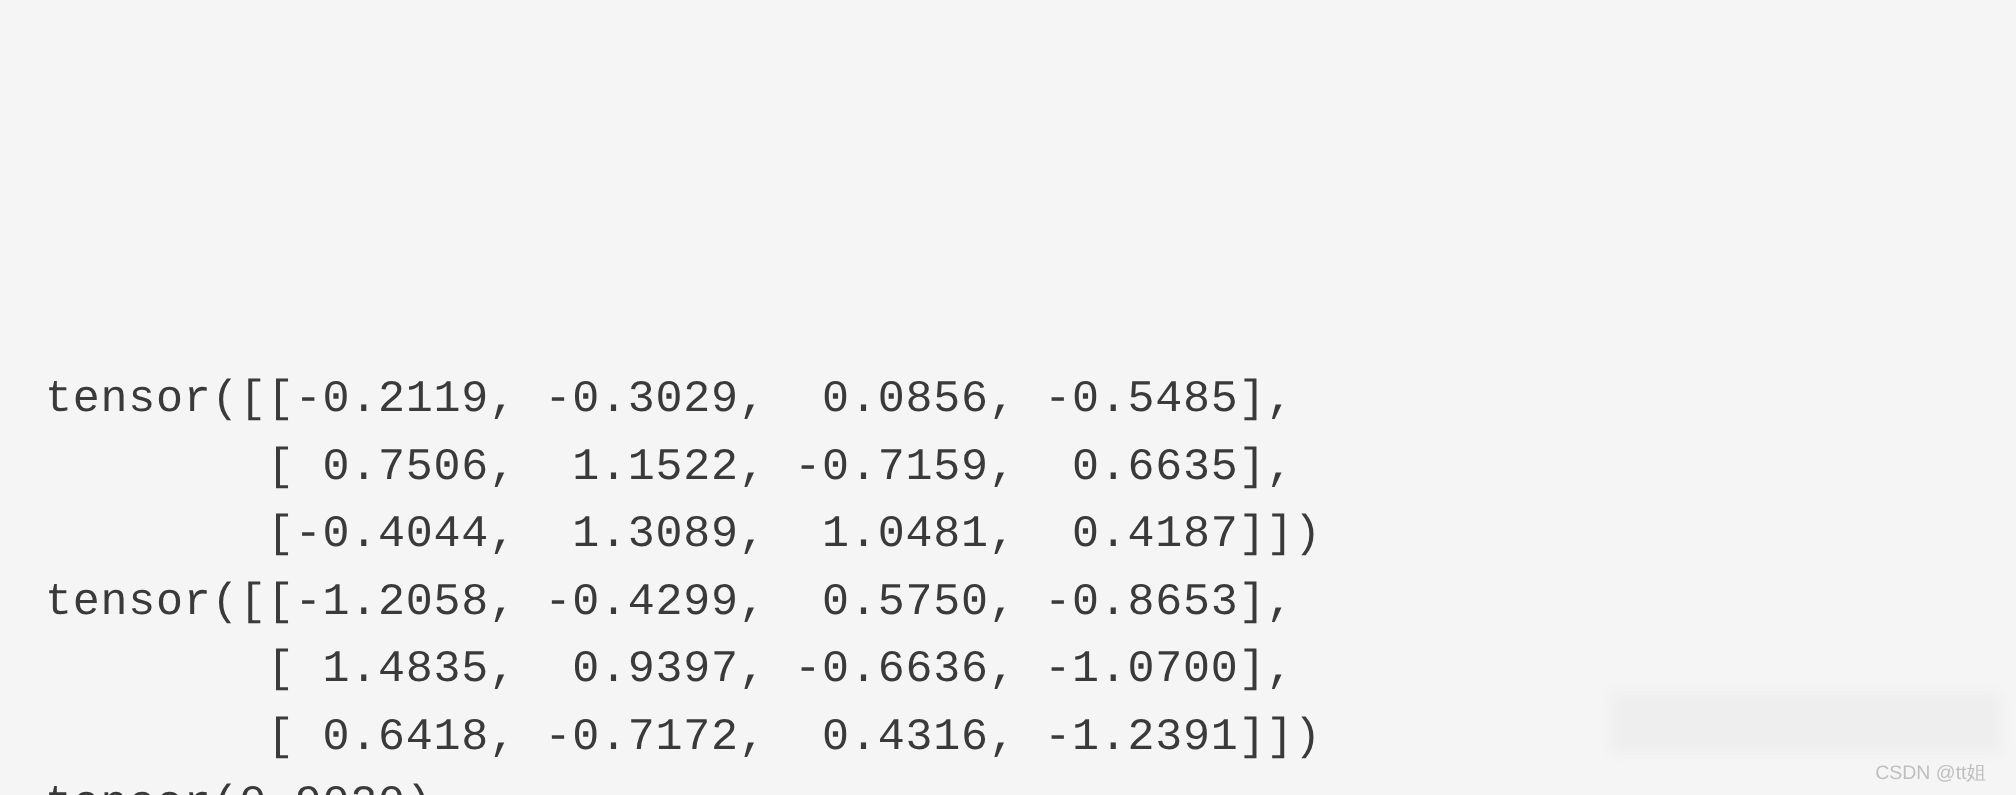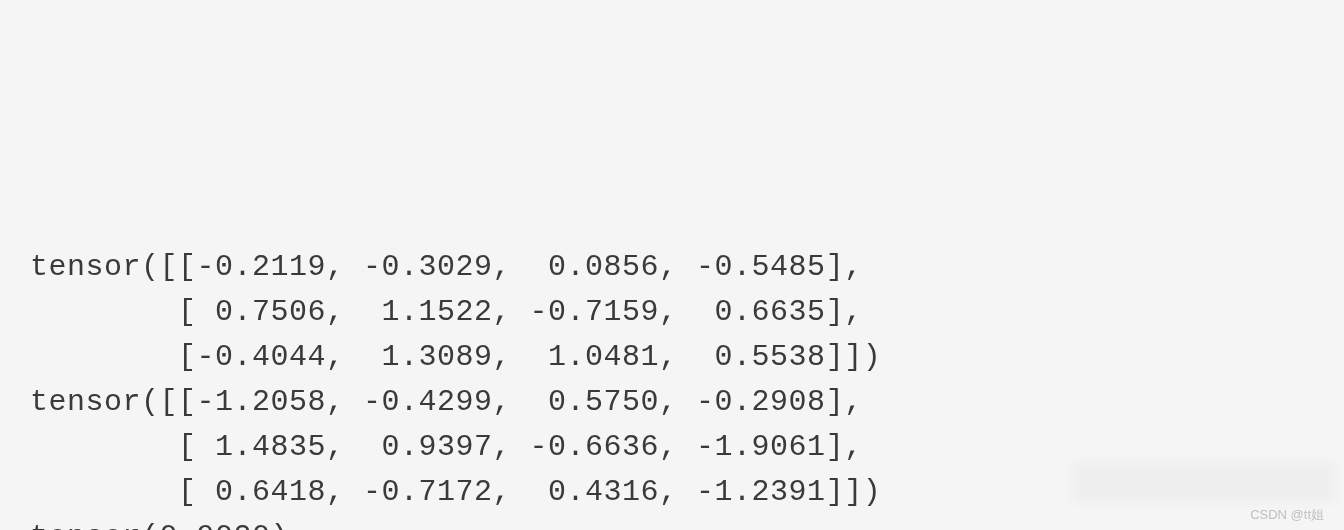--- a/index.html
+++ b/index.html
@@ -34,23 +34,23 @@
     }
   </style>
 </head>
 <body>
 
 
 
 <div>
 <span>tensor([[-0.2119, -0.3029,  0.0856, -0.5485],</span>
 <span>        [ 0.7506,  1.1522, -0.7159,  0.6635],</span>
-<span>        [-0.4044,  1.3089,  1.0481,  0.5538]])</span>
-<span>tensor([[-1.2058, -0.4299,  0.5750, -0.2908],</span>
-<span>        [ 1.4835,  0.9397, -0.6636, -1.9061],</span>
+<span>        [-0.4044,  1.3089,  1.0481,  0.4187]])</span>
+<span>tensor([[-1.2058, -0.4299,  0.5750, -0.8653],</span>
+<span>        [ 1.4835,  0.9397, -0.6636, -1.0700],</span>
 <span>        [ 0.6418, -0.7172,  0.4316, -1.2391]])</span>
 <span>tensor(0.9020)</span>
 
 </div>
 
 <div class="blur-overlay"></div>
 <div class="watermark">CSDN @tt姐</div>
 
 
 

